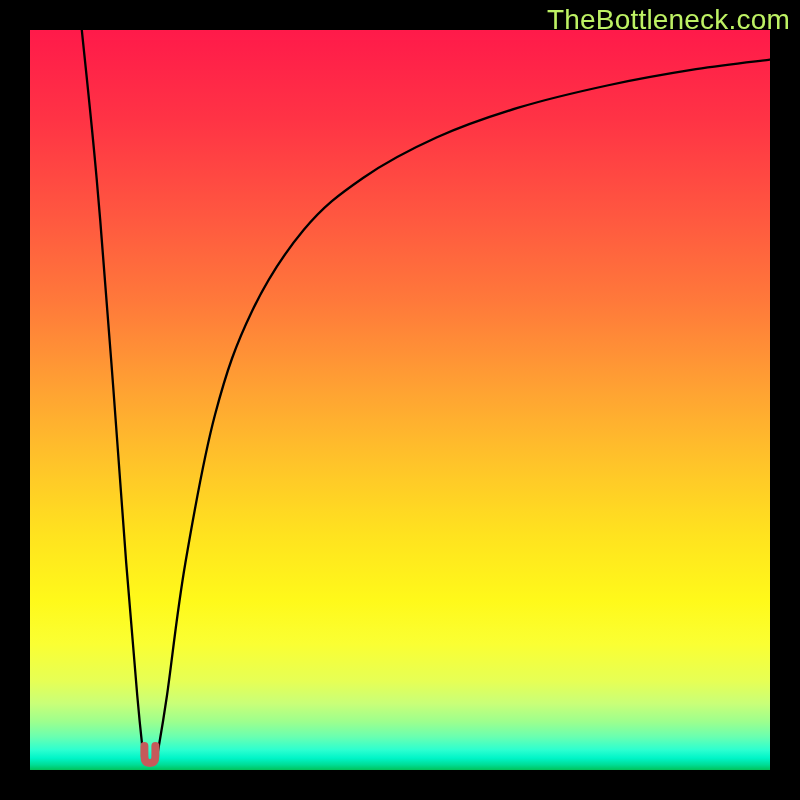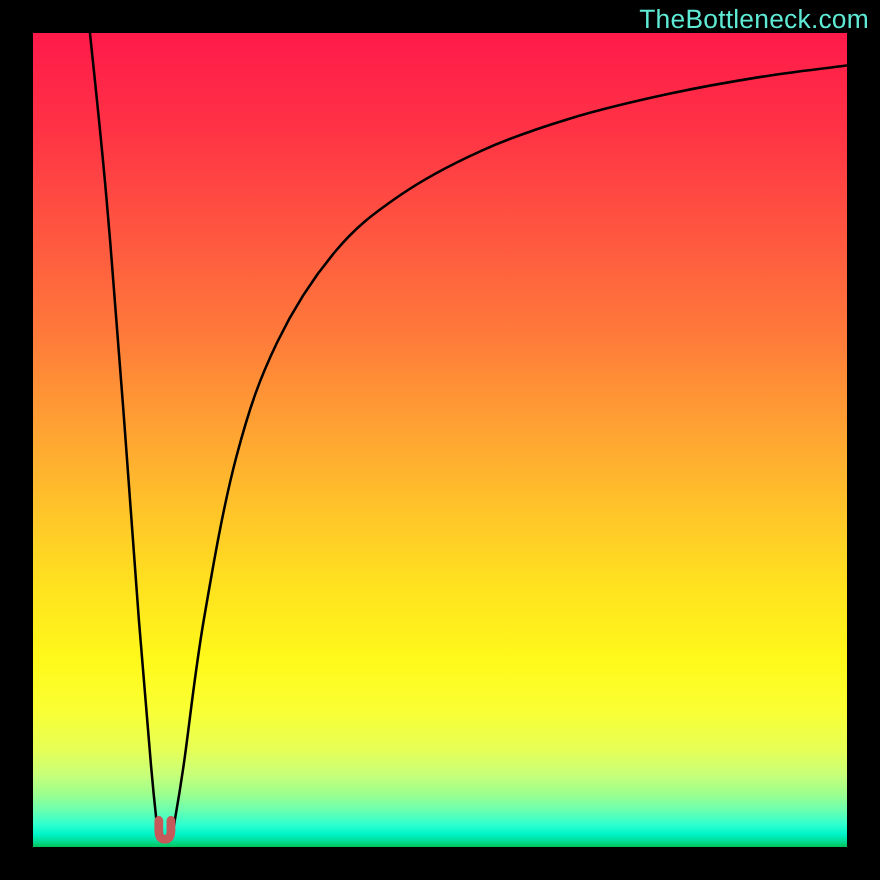--- a/index.html
+++ b/index.html
@@ -47,22 +47,22 @@
       #2cffd0 97.3%,
       #00f5c8 98.4%,
       #00dc95 99.3%,
       #00c35a 100%
     );
   }
   .attribution {
     position: absolute;
     top: 4px;
     right: 10px;
-    color: #5eead4;
-    font-size: 24px;
+    color: #bef264;
+    font-size: 28px;
     font-weight: 400;
     letter-spacing: 0.2px;
     z-index: 5;
   }
   svg.curves {
     position: absolute;
     inset: 0;
   }
 </style>
 </head>

